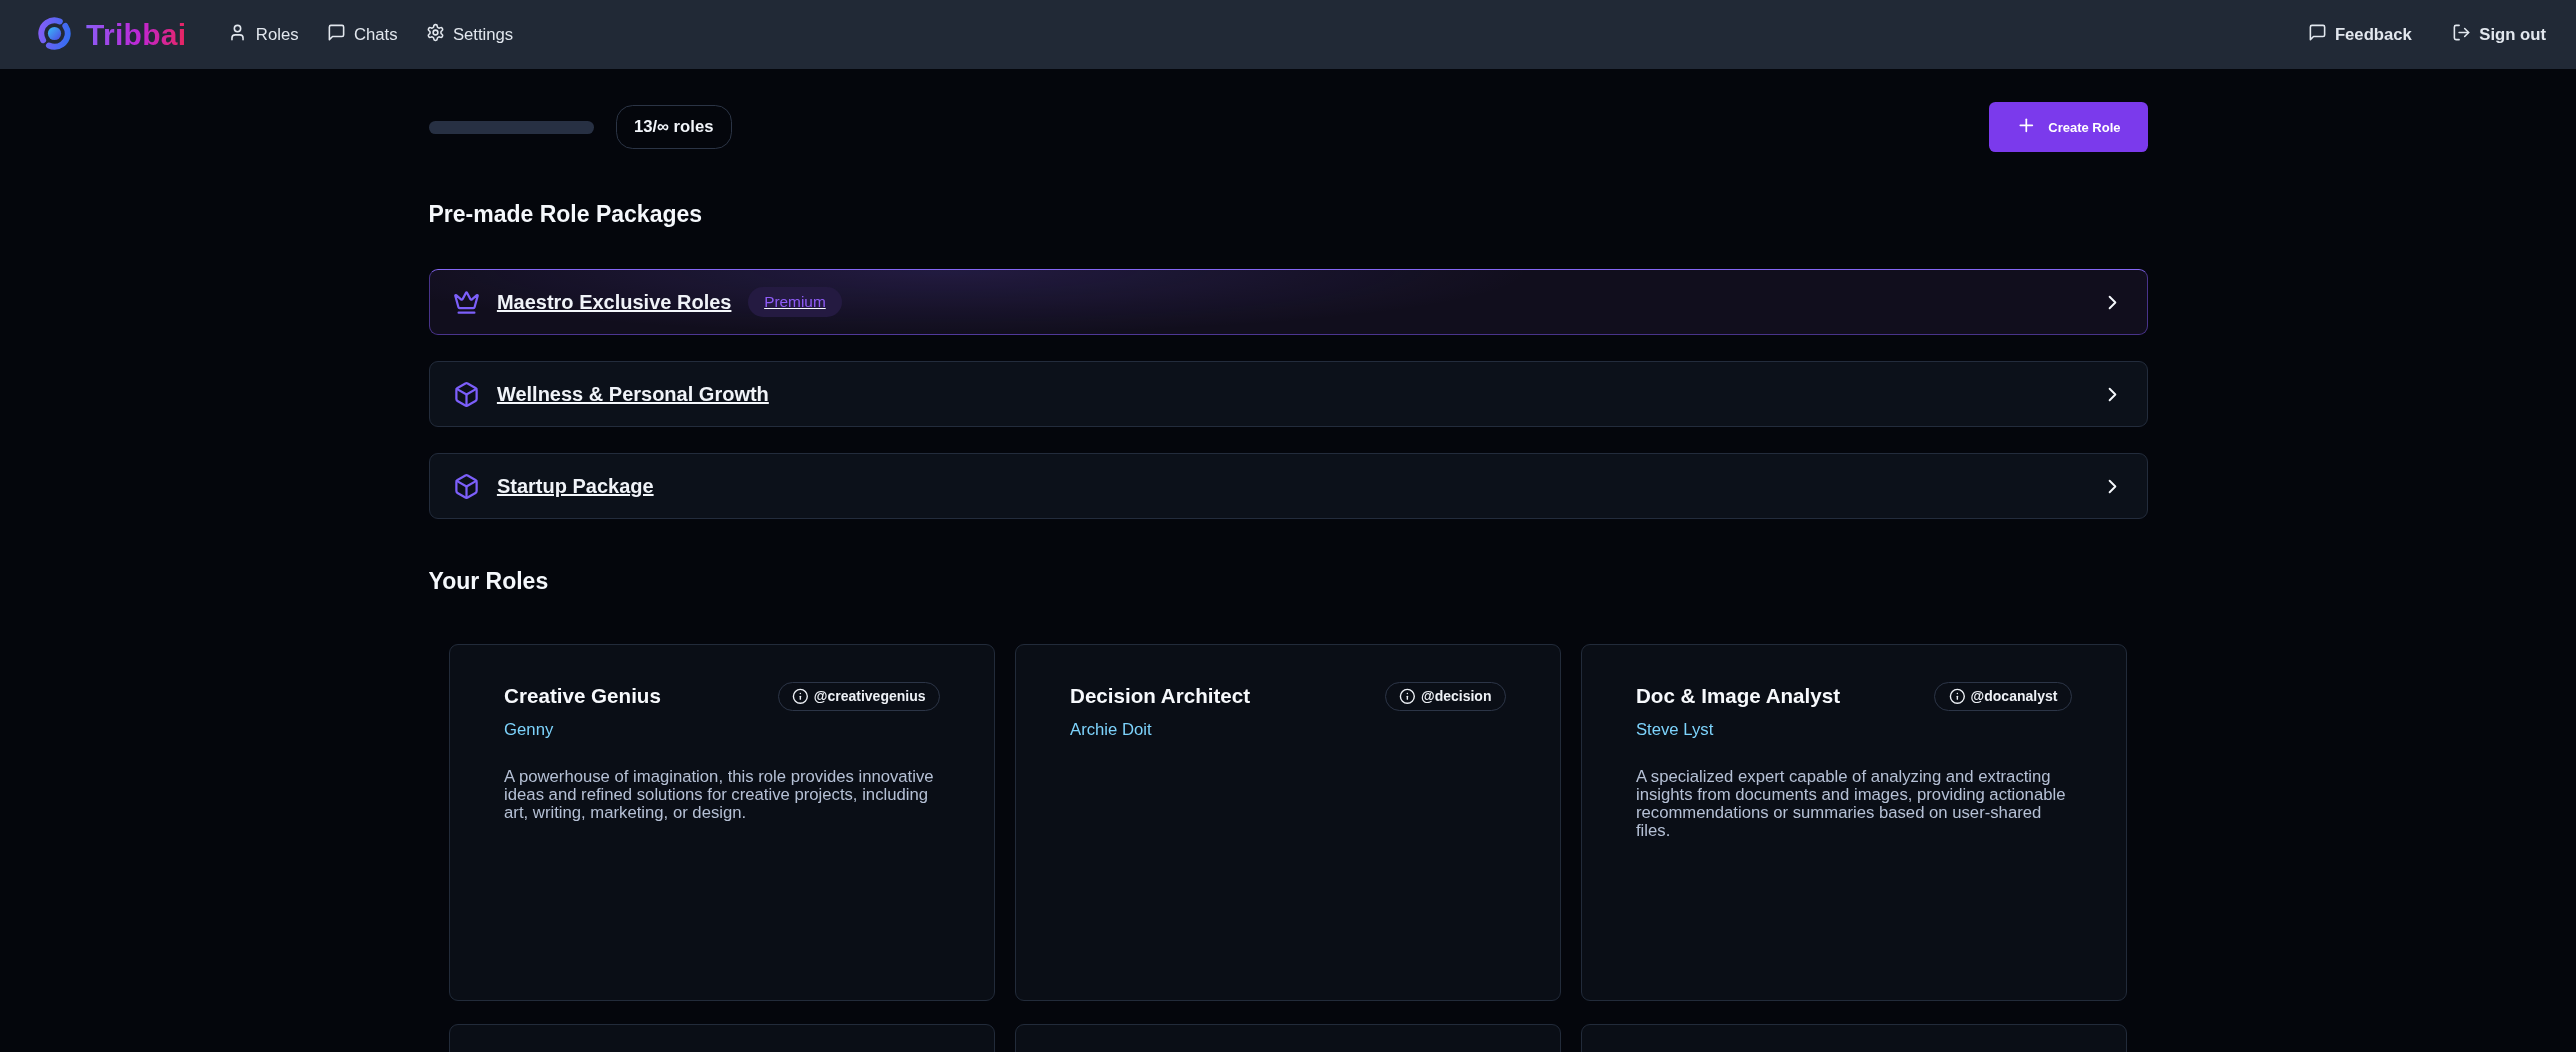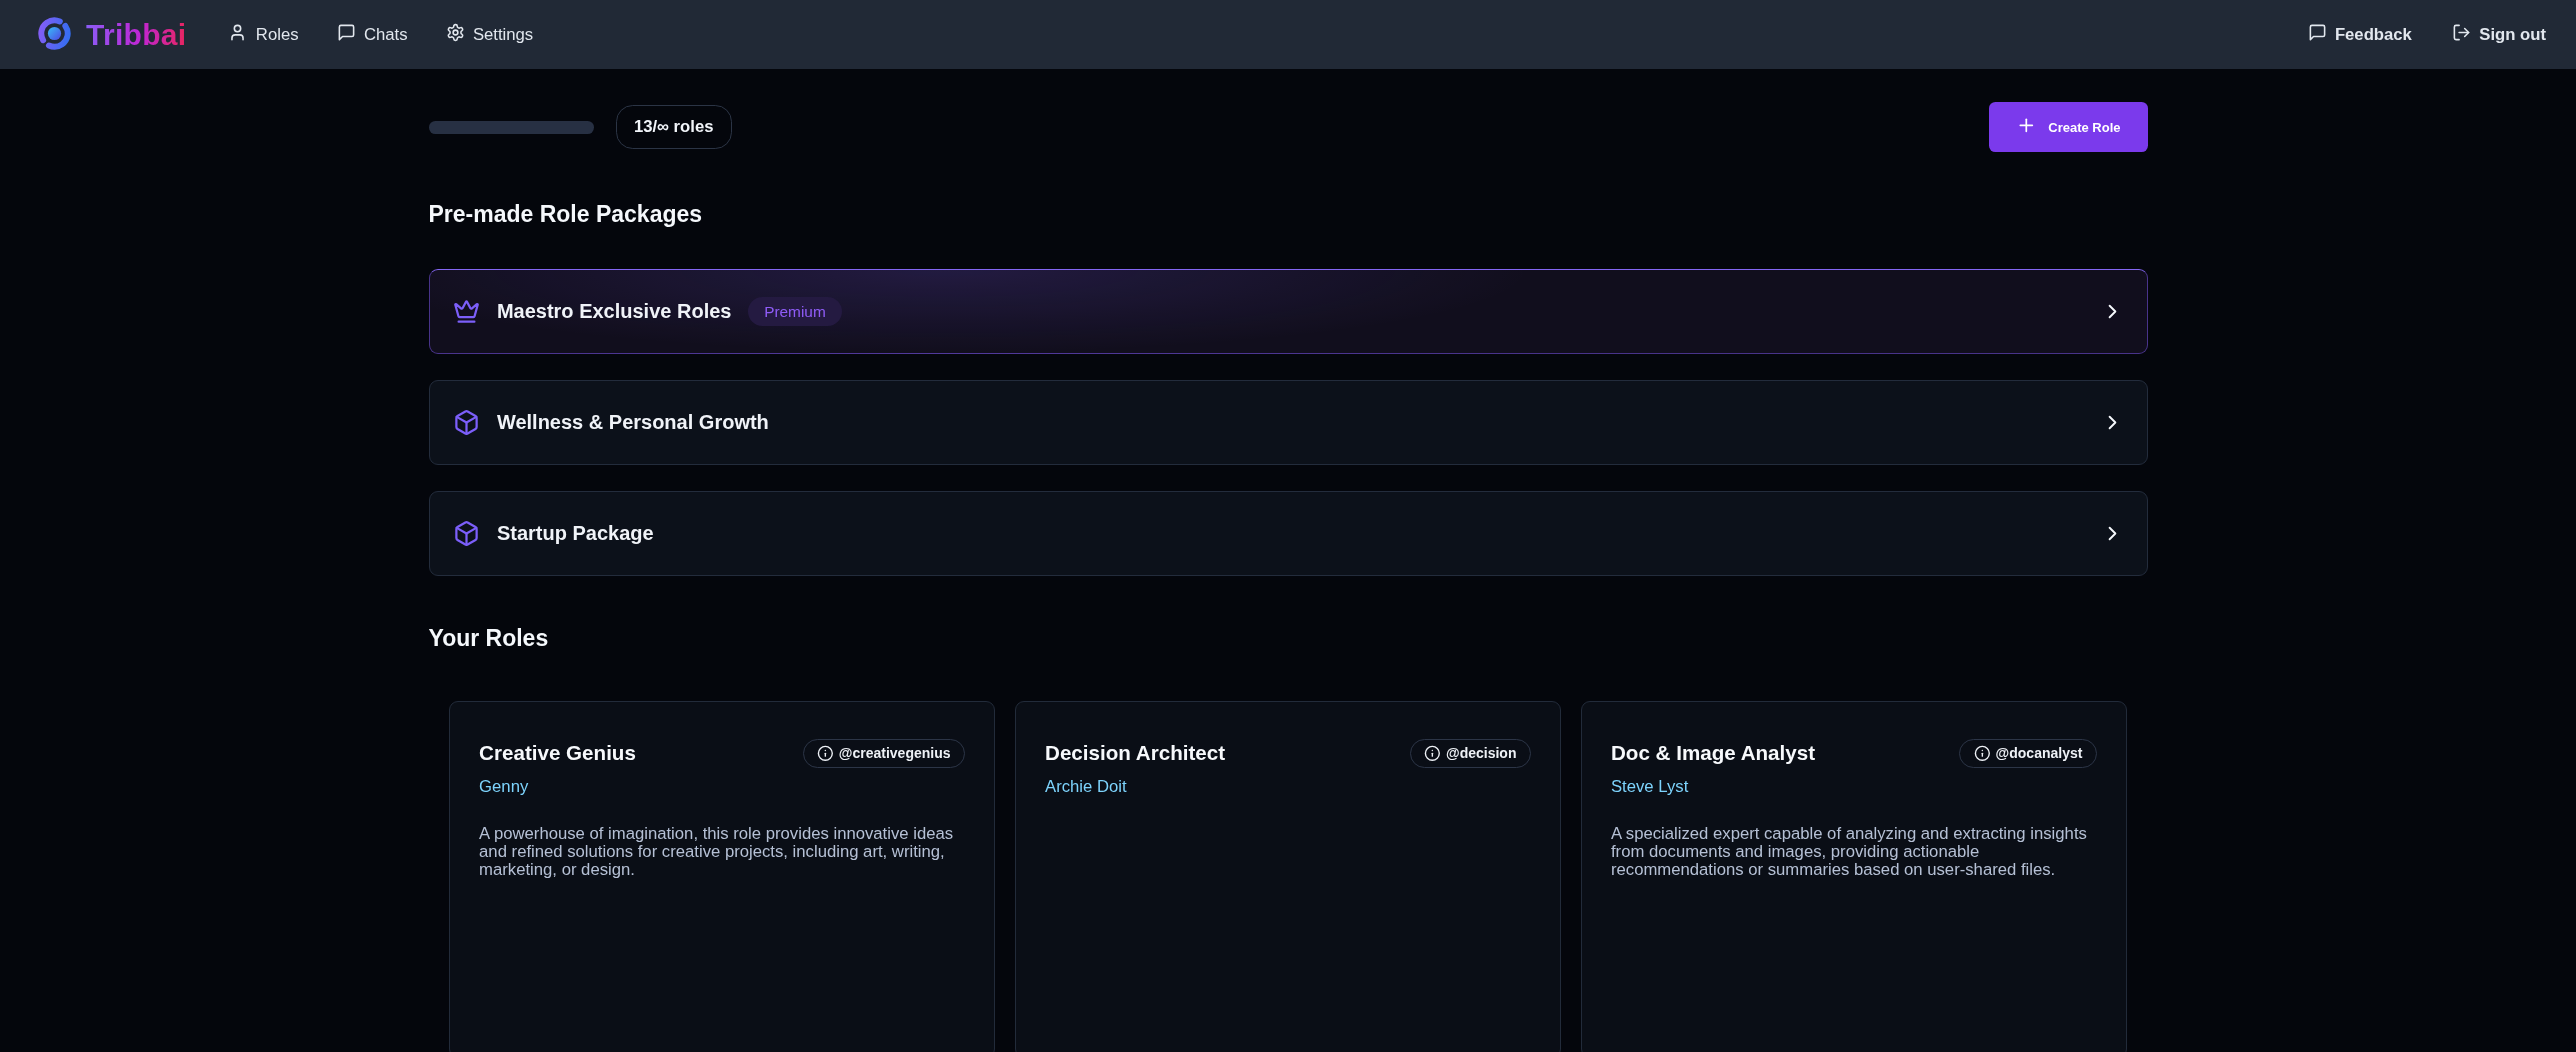--- a/index.html
+++ b/index.html
@@ -16,21 +16,21 @@
     height:69px; background:#212936;
     display:flex; align-items:center;
     padding:0 30px 0 36px;
   }
   .logo { display:flex; align-items:center; gap:13px; cursor:pointer; }
   .logo-word {
     font-size:30px; font-weight:800; letter-spacing:0.3px;
     background:linear-gradient(90deg,#8b5cf6 0%,#c026d3 55%,#e8255f 100%);
     -webkit-background-clip:text; background-clip:text; color:transparent;
   }
-  .nav-links { display:flex; align-items:center; gap:38px; margin-left:42px; }
+  .nav-links { display:flex; align-items:center; gap:28px; margin-left:42px; }
   .nav-item {
     display:flex; align-items:center; gap:8.4px;
     font-size:16.7px; color:#e2e7ee; cursor:pointer;
   }
   .nav-item svg { width:19px; height:19px; }
   .nav-right { margin-left:auto; display:flex; align-items:center; gap:40px; }
   .nav-right .nav-item { font-weight:600; }
 
   
   .content { width:1719px; margin:0 auto; }
@@ -53,24 +53,25 @@
   }
   .create-btn svg { width:20.6px; height:20.6px; }
 
   .section-title { font-size:23px; font-weight:bold; color:#f5f8fc; }
   .title-packages { margin-top:49px; }
   .title-roles { margin-top:49px; }
 
   
   .package-list { margin-top:41px; display:flex; flex-direction:column; gap:26px; }
   .package-row {
-    height:85px; border-radius:9px;
+    height:66px; border-radius:9px;
     background:#0c111a; border:0.6px solid #232c3c;
     display:flex; align-items:center; padding:0 23px;
     cursor:pointer;
+    text-decoration:underline;
   }
   .package-row.premium-row {
     background:radial-gradient(55% 160% at 30% 0%, rgba(124,93,250,.16), rgba(124,93,250,0) 62%), #110e1d;
     border:0.6px solid rgba(128,90,248,.5);
     border-top-color:rgba(140,108,255,.95);
   }
   .package-row svg.pkg-icon { width:27px; height:27px; color:#7c5ffa; margin-right:17.4px; flex:none; }
   .package-name { font-size:20px; font-weight:600; color:#f0f3f8; }
   .premium-badge {
     margin-left:16.7px; padding:5.8px 16px; border-radius:15.4px;
@@ -80,21 +81,21 @@
 
   
   .cards-grid {
     margin-top:49px; padding:0 20.6px;
     display:grid; grid-template-columns:repeat(3, 1fr); gap:20px;
   }
   .cards-grid.partial { margin-top:23px; }
   .role-card {
     height:357px; border-radius:9px;
     background:#0a0e16; border:0.6px solid #222b3a;
-    padding:37px 29px; cursor:pointer;
+    padding:37px 54px; cursor:pointer;
   }
   .role-card-partial {
     height:77px; border-radius:9px;
     background:#0a0e16; border:0.6px solid #222b3a;
     cursor:pointer;
   }
   .card-head { display:flex; align-items:center; justify-content:space-between; gap:13px; }
   .card-title { font-size:20.6px; font-weight:bold; color:#f7f9fc; white-space:nowrap; }
   .handle-pill {
     display:flex; align-items:center; gap:5px;

